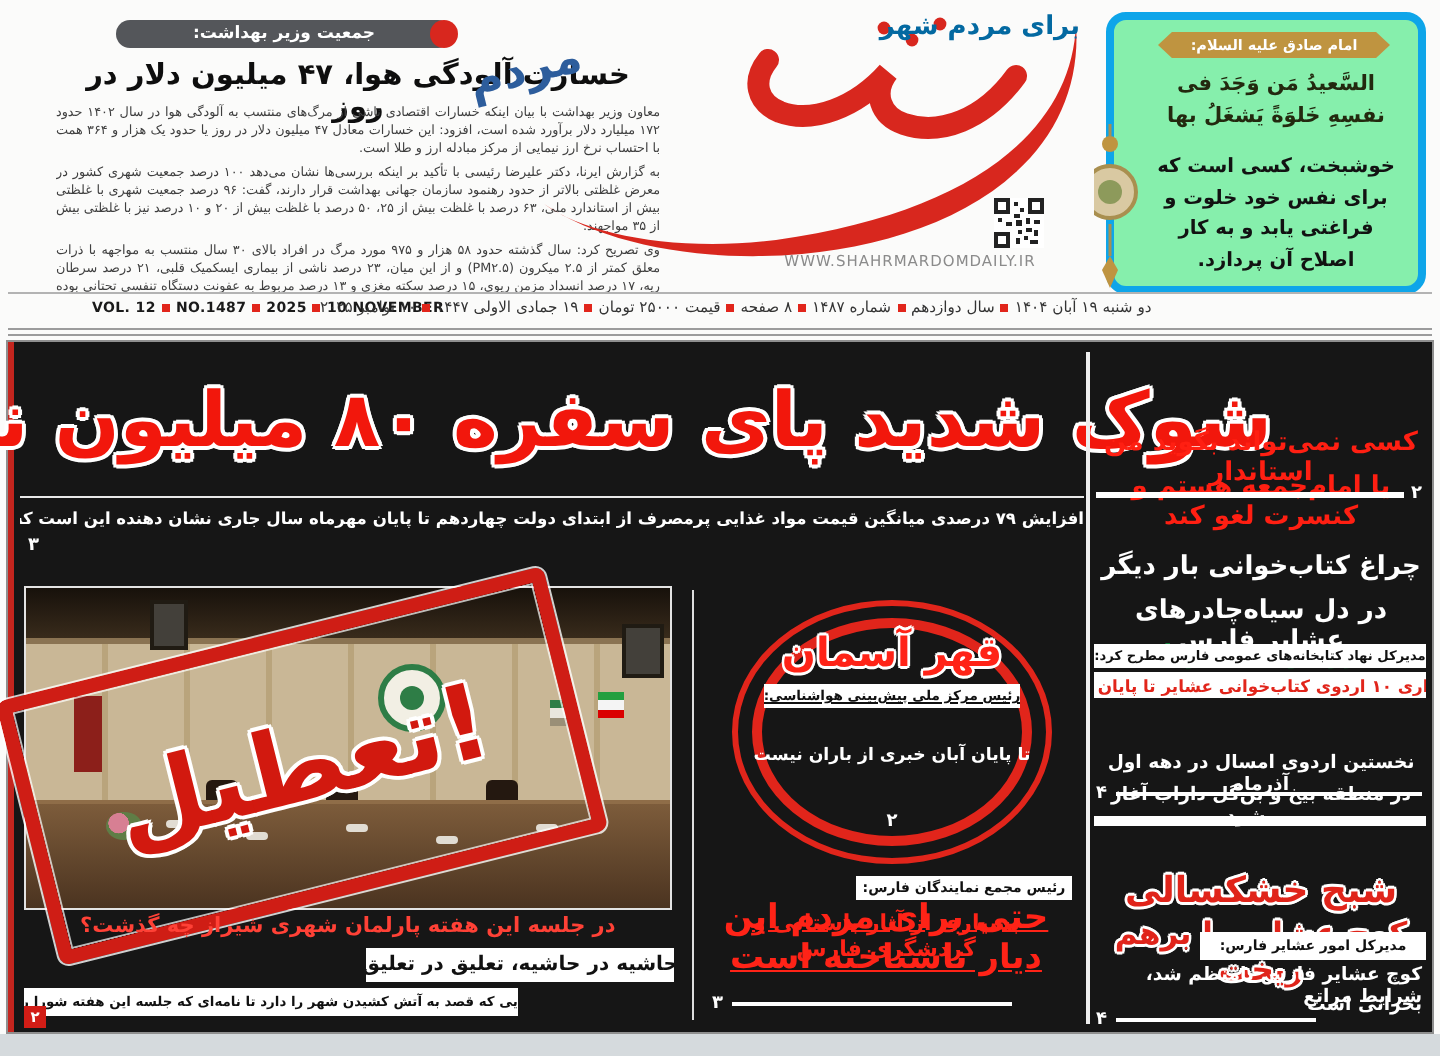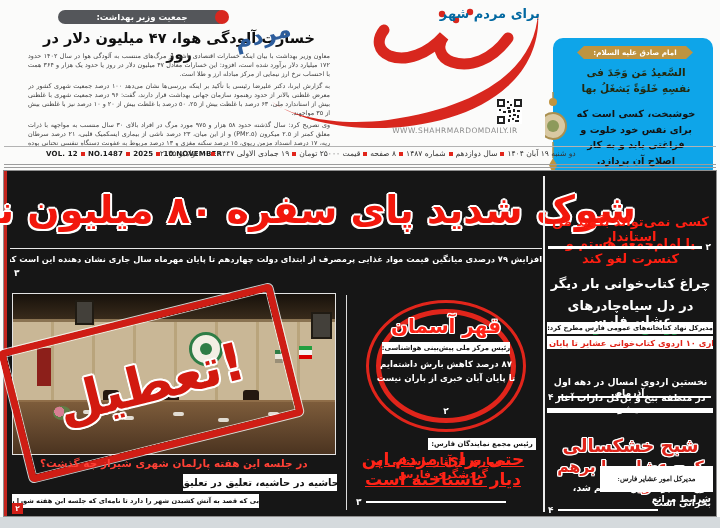--- a/index.html
+++ b/index.html
@@ -13,21 +13,21 @@
   .health{left:28px;top:8px;width:302px;height:138px;overflow:hidden;}
   .badge{position:absolute;left:30px;top:2px;width:168px;height:14px;background:#54565a;border-radius:8px;color:#fff;
          font-size:8.5px;font-weight:bold;line-height:14px;text-align:center;}
   .badge:after{content:"";position:absolute;right:-3px;top:0;width:14px;height:14px;border-radius:50%;background:#d8271e;}
   .h-title{position:absolute;left:0;top:22px;width:100%;font-size:14.5px;font-weight:bold;color:#0e0e0e;text-align:center;}
   .h-body{position:absolute;left:0;top:44px;width:100%;font-size:6.4px;line-height:1.4;color:#3f3f3f;text-align:justify;}
   .h-body p{margin:0 0 3px 0;}
   .blue-word{left:234px;top:22px;font-size:23px;font-weight:bold;color:#2d5d9c;transform:rotate(-14deg);}
   .tagline{left:430px;top:6px;width:110px;text-align:right;font-size:13px;font-weight:600;color:#0369a1;}
   .website{left:388px;top:126px;width:134px;font-size:7.5px;letter-spacing:.5px;color:#8b8b8b;text-align:center;}
-  .quote{left:553px;top:6px;width:160px;height:141px;background:#0ea5e9;border:2px solid #0ea5e9;border-radius:10px;box-sizing:border-box;margin-top:32px;}
+  .quote{left:553px;top:6px;width:160px;height:141px;background:#86efac;border:4px solid #0ea5e9;border-radius:10px;box-sizing:border-box;}
   .qbadge{position:absolute;left:22px;top:6px;width:116px;height:13px;background:#bf9440;color:#fff;font-size:7.2px;font-weight:bold;
           line-height:13px;text-align:center;clip-path:polygon(6% 0,94% 0,100% 50%,94% 100%,6% 100%,0 50%);}
   .qarabic{position:absolute;left:18px;top:24px;width:126px;font-size:10.5px;font-weight:bold;color:#23290f;text-align:center;line-height:1.55;}
   .qtrans{position:absolute;left:18px;top:66px;width:126px;font-size:9.8px;font-weight:bold;color:#121212;text-align:center;line-height:1.6;}
   .rule{height:1px;background:#b3b3b3;left:4px;width:712px;}
   .vol{left:6px;top:150px;font-size:7px;font-weight:bold;color:#1a1a1a;letter-spacing:.2px;margin-left:40px;}
   .dateline{left:160px;top:149px;width:554px;font-size:7.6px;color:#333;text-align:left;}
   
   .panel{left:3px;top:170px;width:714px;height:347px;background:#161616;border:1px solid #8f8f8f;box-sizing:border-box;}
   .redstrip{left:4px;top:171px;width:3px;height:345px;background:#c3251e;}
@@ -196,22 +196,21 @@
   <div class="abs wbox fa z3" style="left:183px;top:474px;width:154px;height:17px;font-size:10px;">حاشیه در حاشیه، تعلیق در تعلیق</div>
   <div class="abs wbox fa z3" style="left:12px;top:494px;width:247px;height:14px;font-size:6.7px;letter-spacing:-.2px;">از عضو شورایی که قصد به آتش کشیدن شهر را دارد تا نامه‌ای که جلسه این هفته شورا را به‌هم ریخت</div>
   <div class="abs z3" style="left:12px;top:503px;width:11px;height:11px;background:#d21d16;color:#fff;font-size:7.5px;font-weight:bold;
        display:flex;align-items:center;justify-content:center;">۲</div>
 
   <div class="abs vline" style="left:346px;top:295px;height:215px;"></div>
   <div class="abs circle-out">
     <div class="circle-in"></div>
   </div>
   <div class="abs fa redtxt outline-w1" style="left:380px;top:314px;width:132px;font-size:20px;">قهر آسمان</div>
-  <div class="abs wbox fa" style="left:382px;top:342px;width:128px;height:12px;font-size:6.8px;">رئیس مرکز ملی پیش‌بینی هواشناسی:</div>
-  <div class="abs fa whitetxt" style="left:374px;top:358px;width:144px;font-size:8.6px;line-height:13px;">۸۷ درصد کاهش بارش داشته‌ایم</div>
+  <div class="abs wbox fa" style="left:382px;top:342px;width:128px;height:12px;font-size:6.8px;text-decoration:underline;">رئیس مرکز ملی پیش‌بینی هواشناسی:</div>
   <div class="abs fa whitetxt" style="left:374px;top:372px;width:144px;font-size:8.6px;line-height:13px;">تا پایان آبان خبری از باران نیست</div>
   <div class="abs pgnum ctr" style="left:440px;top:388px;width:12px;">۲</div>
 
   <div class="abs wbox fa" style="left:428px;top:438px;width:108px;height:12px;font-size:7px;">رئیس مجمع نمایندگان فارس:</div>
   <div class="abs fa redtxt" style="left:348px;top:455px;width:190px;font-size:11px;">بسیاری از آثار باستانی و گردشگری فارس</div>
   <div class="abs fa redtxt" style="left:348px;top:449px;width:190px;font-size:17px;text-decoration:underline;">حتی برای مردم این دیار ناشناخته است</div>
   <div class="abs pgrow" style="left:356px;top:497px;width:150px;">
     <span class="pgnum">۳</span>
     <span class="ln"></span>
   </div>
@@ -234,21 +233,21 @@
   <div class="abs fa ctr" style="left:548px;top:374px;width:165px;font-size:9.3px;font-weight:bold;color:#fff;">در منطقه بیخ و بن‌گل داراب آغاز می‌شود</div>
   <div class="abs pgrow" style="left:548px;top:392px;width:163px;">
     <span class="pgnum">۴</span>
     <span class="ln"></span>
   </div>
 
   <div class="abs" style="left:547px;top:408px;width:166px;height:5px;background:#fff;"></div>
 
   <div class="abs fa ctr outline-w1" style="left:548px;top:417px;width:165px;font-size:18px;font-weight:bold;color:#e0241a;letter-spacing:-.5px;">شبح خشکسالی</div>
   <div class="abs fa ctr outline-w1" style="left:548px;top:440px;width:165px;font-size:15.5px;font-weight:bold;color:#e0241a;letter-spacing:-.5px;">کوچ عشایر را برهم ریخت</div>
-  <div class="abs wbox fa" style="left:600px;top:466px;width:113px;height:26px;font-size:7px;font-family:Liberation Serif, serif;">مدیرکل امور عشایر فارس:</div>
+  <div class="abs wbox fa" style="left:600px;top:466px;width:113px;height:14px;font-size:7px;">مدیرکل امور عشایر فارس:</div>
   <div class="abs fa" style="left:548px;top:482px;width:163px;text-align:right;font-size:9.3px;font-weight:bold;color:#fff;">کوچ عشایر فارس نامنظم شد، شرایط مراتع</div>
   <div class="abs fa" style="left:548px;top:497px;width:163px;text-align:right;font-size:9.3px;font-weight:bold;color:#fff;">بحرانی است</div>
   <div class="abs pgrow" style="left:548px;top:505px;width:110px;">
     <span class="pgnum">۴</span>
     <span class="ln"></span>
   </div>
 
   <div class="abs" style="left:0;top:517px;width:720px;height:11px;background:#d5dadd;"></div>
 </div>
 

